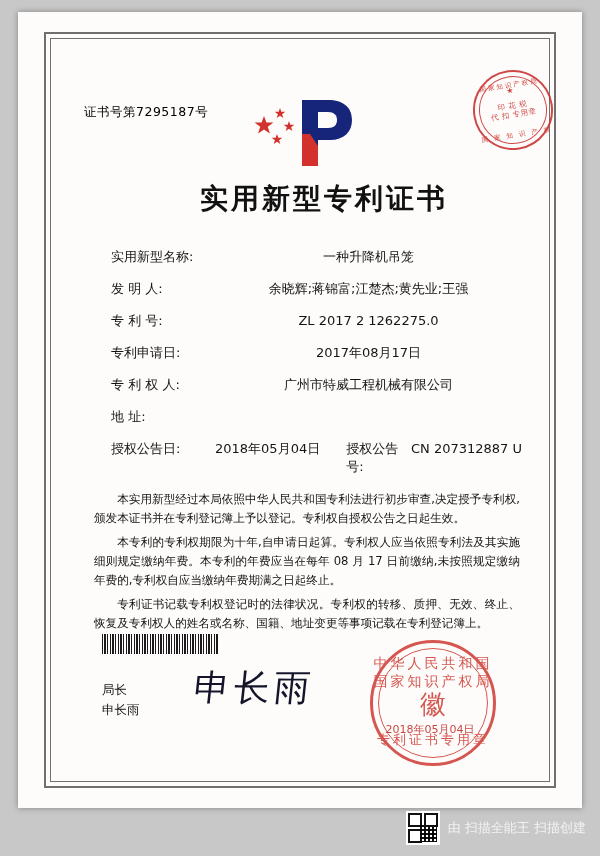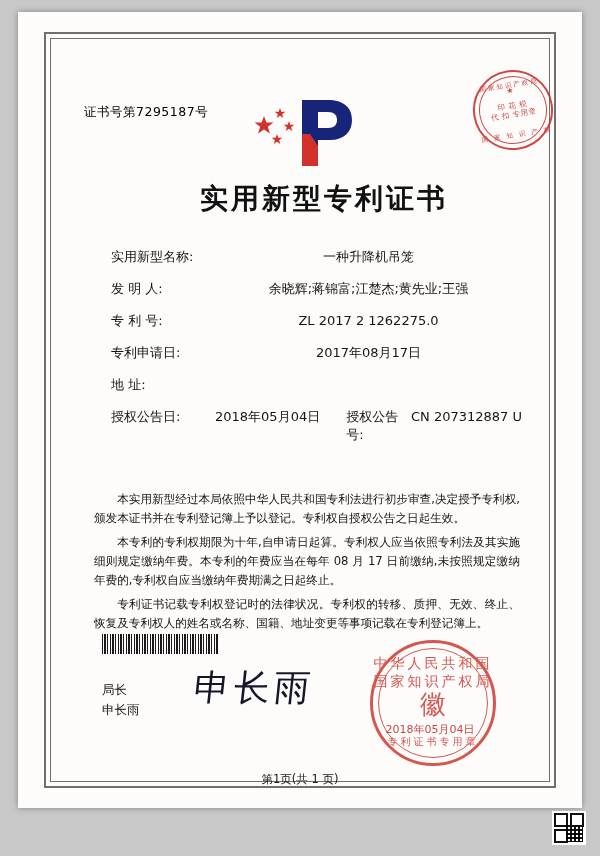--- a/index.html
+++ b/index.html
@@ -233,21 +233,21 @@
     left: 50%;
     top: 48px;
     transform: translateX(-50%);
     font-size: 26px;
     line-height: 26px;
   }
   .nat-seal .n-bottom {
     position: absolute;
     left: 0; right: 0; bottom: 14px;
     text-align: center;
-    font-size: 10px;
+    font-size: 13px;
     letter-spacing: 3px;
   }
   .seal-date {
     position: absolute;
     left: 362px;
     top: 710px;
     width: 100px;
     text-align: center;
     font-size: 11px;
     color: #c3352f;
@@ -361,20 +361,24 @@
       </div>
       <div class="frow">
         <span class="flabel">专 利 号:</span>
         <span class="fvalue">ZL 2017 2 1262275.0</span>
       </div>
       <div class="frow">
         <span class="flabel">专利申请日:</span>
         <span class="fvalue">2017年08月17日</span>
       </div>
       <div class="frow">
+        <span class="flabel">专 利 权 人:</span>
+        <span class="fvalue">广州市特威工程机械有限公司</span>
+      </div>
+      <div class="frow">
         <span class="flabel">地 址:</span>
       </div>
       <div class="frow">
         <span class="flabel">授权公告日:</span>
         <span class="sub-value">2018年05月04日</span>
         <span class="sub-label">授权公告号:</span>
         <span class="sub-value">CN 207312887 U</span>
       </div>
     </div>
 
@@ -394,22 +398,22 @@
     <div class="signature">申长雨</div>
 
     <div class="nat-seal">
       <div class="n-ring"></div>
       <div class="n-top">中华人民共和国国家知识产权局</div>
       <div class="n-emblem">徽</div>
       <div class="n-bottom">专利证书专用章</div>
     </div>
     <div class="seal-date">2018年05月04日</div>
 
-    <div class="pagefoot">第1页(共 1 页)</div>
   </div>
 
   <div class="watermark">
     <div class="qr">
       <div class="q3"></div>
       <div class="noise"></div>
     </div>
+    <div class="wm-text">由 扫描全能王 扫描创建</div>
   </div>
 </div>
 
 </body></html>

